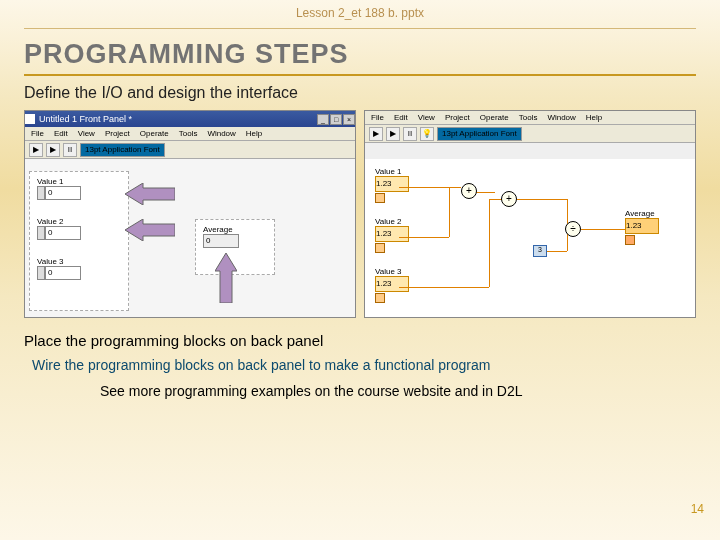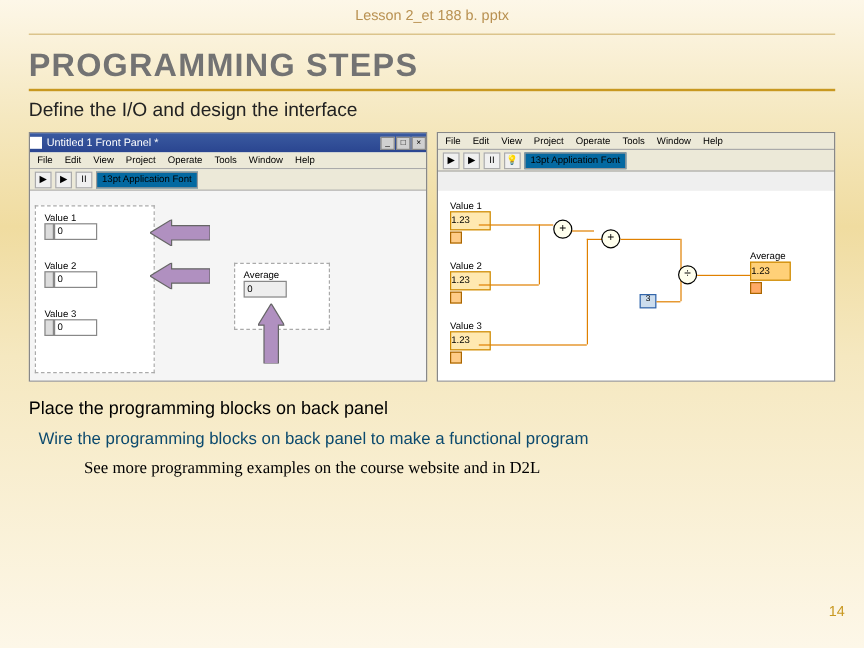--- a/index.html
+++ b/index.html
@@ -36,21 +36,21 @@
   .arrow-block svg { display: block; }
   .node { position: absolute; border: 1px solid #333; background: #fff; font-size: 7px; text-align: center; }
   .nodeico { width: 34px; height: 16px; line-height: 14px; background: #ffe8b0; border:1px solid #c80; }
   .nodeico.dbl { background: #ffd078; }
   .terminal { width: 10px; height: 10px; border: 1px solid #a60; background: #fc8; }
   .wire { position: absolute; border-top: 1px solid #e08000; }
   .wirev { position: absolute; border-left: 1px solid #e08000; }
   .op { width: 16px; height: 16px; border: 1px solid #000; border-radius: 50%; background: #ffe; font-size: 10px; text-align: center; line-height: 14px; position: absolute; }
   .caption { font-size: 15px; color: #000; margin: 14px 24px 6px; }
   .caption2 { font-size: 14px; color: #0c4a6e; margin: 8px 32px; }
-  .caption3 { font-size: 14px; color: #000; margin: 10px 70px; font-family: Liberation Serif, serif; }
+  .caption3 { font-size: 14px; color: #000; margin: 10px 100px; }
   .pagenum { position: absolute; bottom: 24px; right: 16px; font-size: 12px; color: #c89820; }
 </style>
 </head>
 <body>
 
 <div class="header-file">Lesson 2_et 188 b. pptx</div>
 <div class="divider"></div>
 <div class="title">PROGRAMMING STEPS</div>
 <div class="divider2"></div>
 <div class="subtitle">Define the I/O and design the interface</div>

